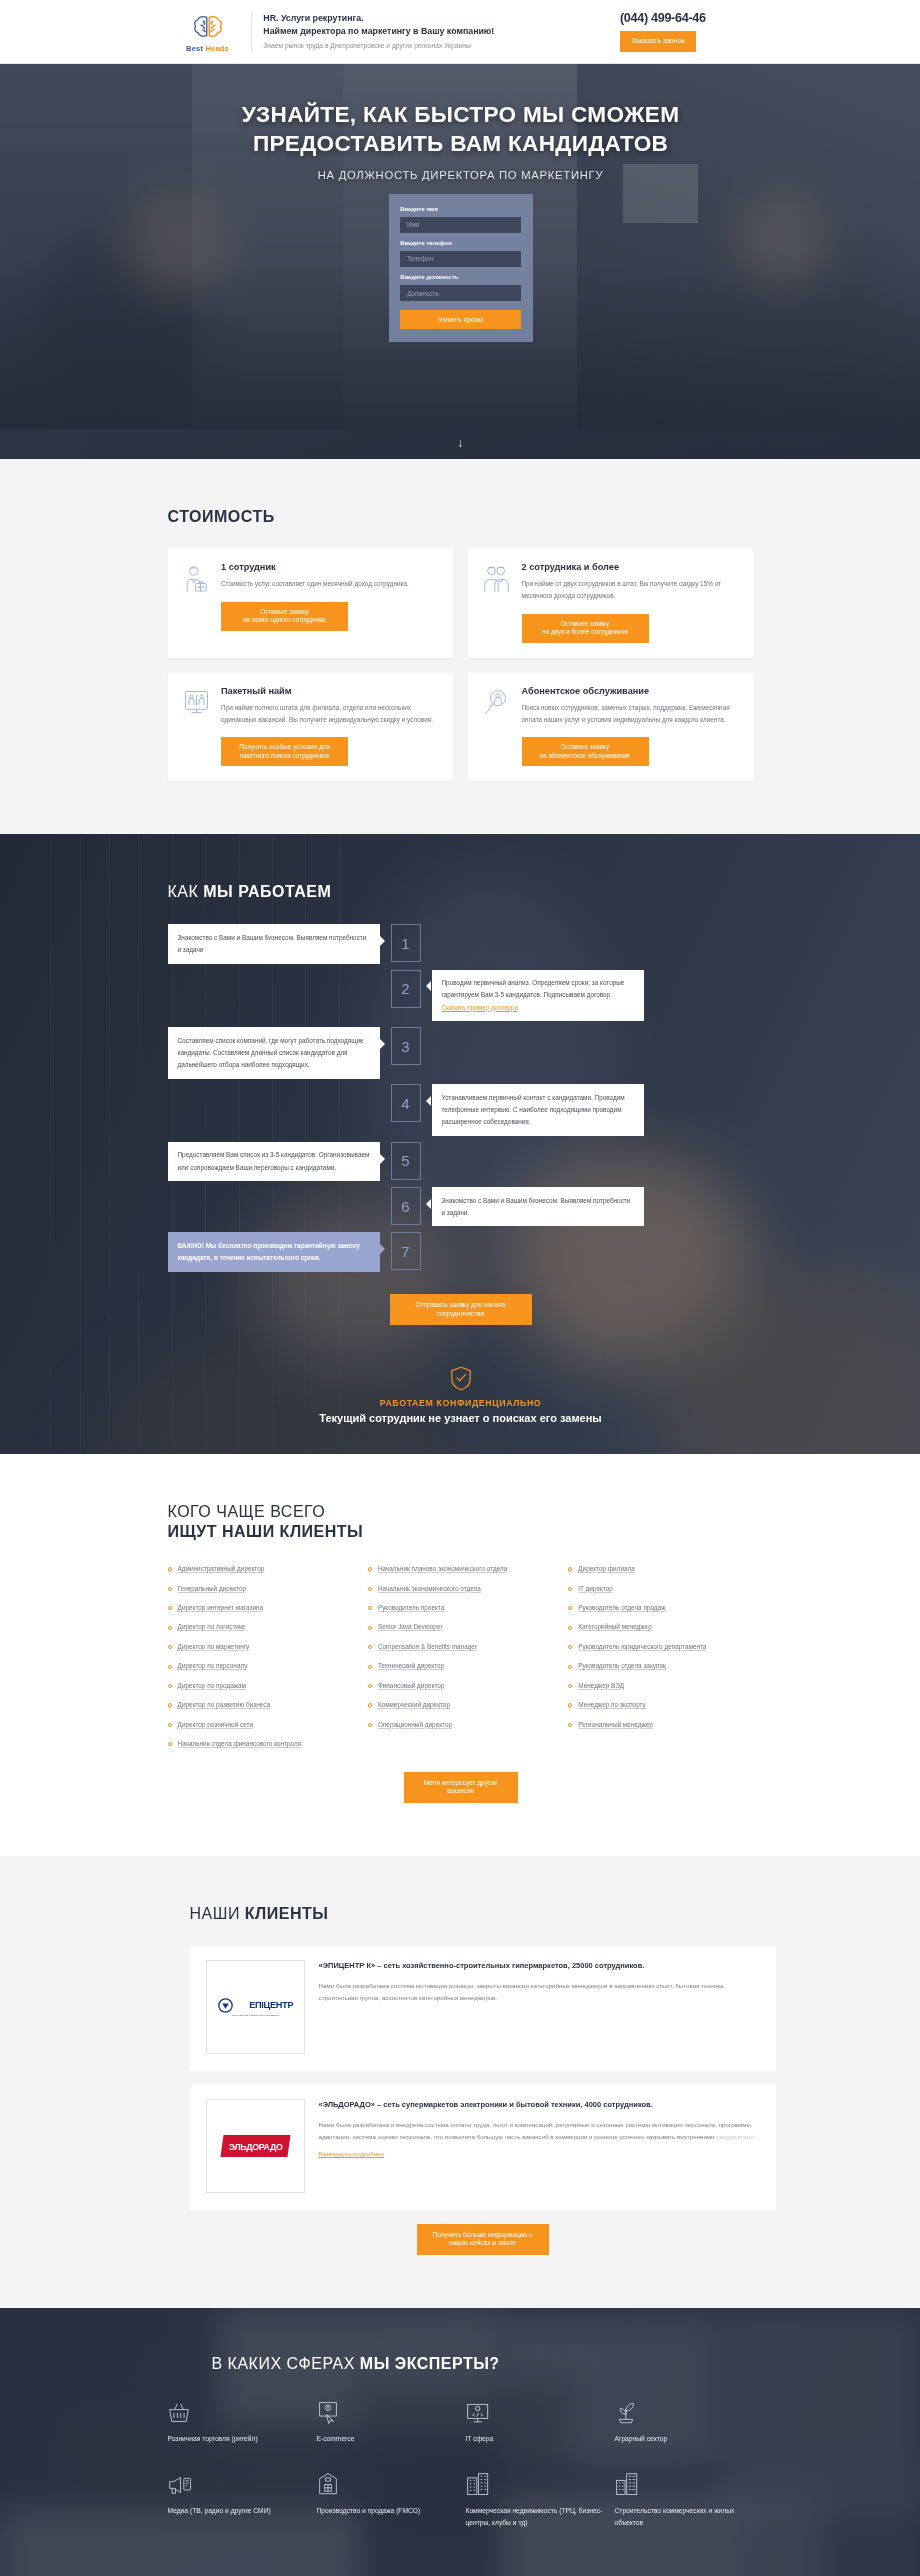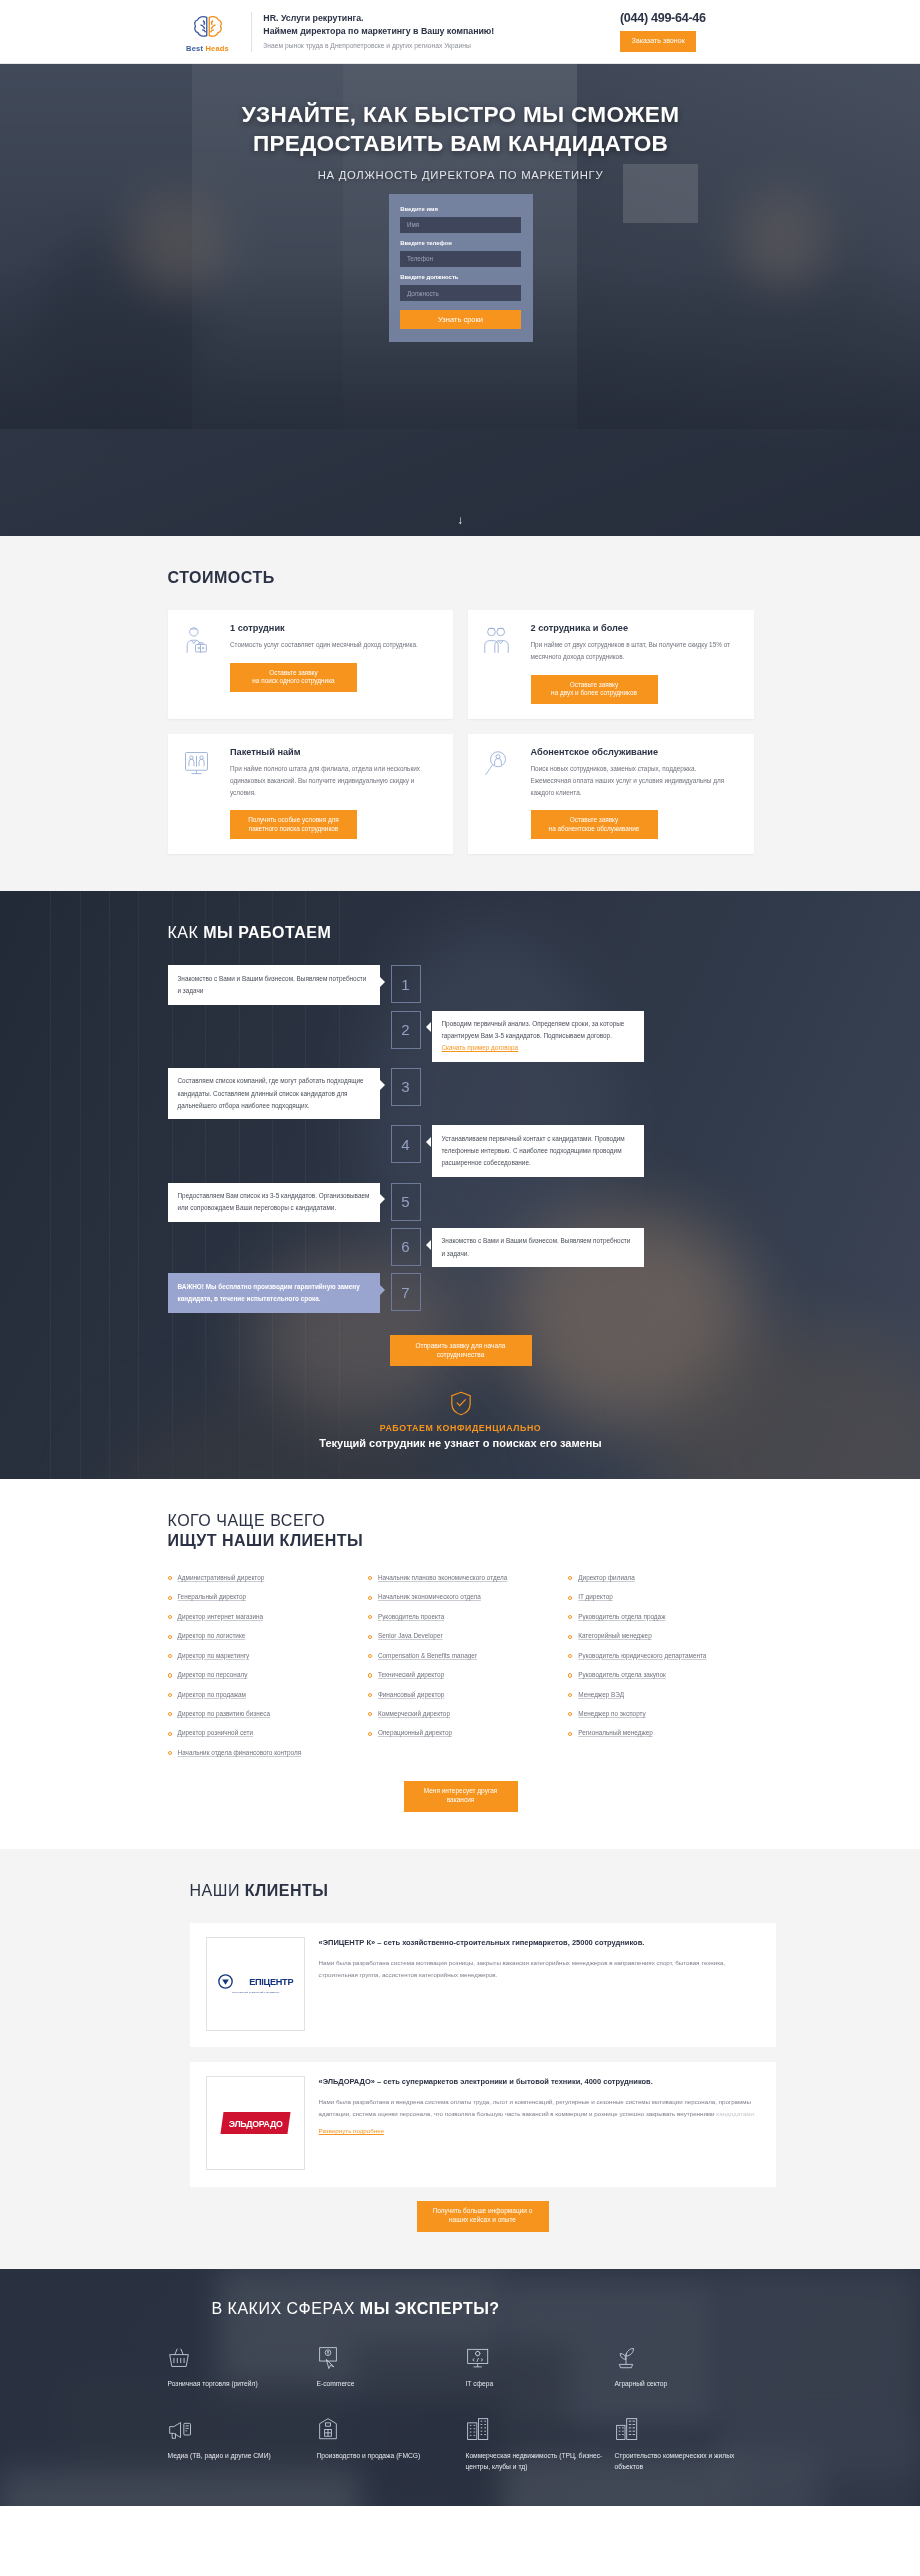--- a/index.html
+++ b/index.html
@@ -5,21 +5,21 @@
 <style>
   * { box-sizing: border-box; margin: 0; padding: 0; }
   html, body { width: 921px; }
   body {
     font-family: "Liberation Sans", sans-serif;
     background: #ffffff;
     color: #2b3245;
     -webkit-font-smoothing: antialiased;
   }
   .wrap { width: 921px; position: relative; }
-  .container { width: 586px; margin: 0 auto; position: relative; }
+  .container { width: 586px; margin: 16px auto; position: relative; }
 
   
   .topbar {
     height: 64px; background: #ffffff; display: flex; align-items: center;
     justify-content: center; border-bottom: 0.8px solid #e8e8e8;
   }
   .topbar-inner { width: 586px; display: flex; align-items: center; }
   .brand { display: flex; flex-direction: column; align-items: center; width: 80px; }
   .brand-logo { display: flex; align-items: center; justify-content: center; height: 33px; }
   .brand-name { font-size: 7.5px; font-weight: bold; letter-spacing: 0.2px; margin-top: 1.7px; }
@@ -33,21 +33,21 @@
   .head-right { width: 142px; text-align: left; padding-left: 8.4px; }
   .phone { font-size: 12.6px; font-weight: bold; color: #2b3245; letter-spacing: -0.3px; }
   .btn {
     display: inline-block; background: #f7941d; color: #ffffff; border: none;
     font-family: inherit; text-align: center; cursor: pointer; line-height: 1.35;
   }
   .btn-call { font-size: 7.1px; padding: 5.9px 11.7px; margin-top: 5.9px; }
 
   
   .hero {
-    height: 472px; position: relative; overflow: hidden;
+    height: 395px; position: relative; overflow: hidden;
     background: linear-gradient(160deg, #5a6574 0%, #40495a 35%, #2f3745 70%, #262d3b 100%);
   }
   .hero-photo { position: absolute; inset: 0; }
   .hero-photo .blob { position: absolute; border-radius: 50%; filter: blur(22px); opacity: .55; }
   .hero-photo .rect { position: absolute; }
   .hero-overlay { position: absolute; inset: 0; background: rgba(38,45,60,.62); }
   .hero-content { position: relative; z-index: 5; padding-top: 37px; text-align: center; }
   .hero-h1 {
     color: #ffffff; font-size: 22.6px; font-weight: bold; line-height: 1.28;
     letter-spacing: 0.3px; text-shadow: 0 1.7px 6.7px rgba(0,0,0,.45);
@@ -75,21 +75,21 @@
   
   .sec-pad { padding: 32px 0 37px; }
   h2.sec-title { font-size: 16px; letter-spacing: 0.5px; line-height: 1.25; margin-bottom: 22px; color: #2b3245; }
   h2.sec-title .thin { font-weight: normal; }
   h2.sec-title .bold { font-weight: bold; }
 
   
   .price { background: #f4f4f4; }
   .price-grid { display: grid; grid-template-columns: 1fr 1fr; gap: 15px 15px; }
   .card {
-    background: #ffffff; padding: 13.4px 15px 15px; display: flex; gap: 19px;
+    background: #ffffff; padding: 13.4px 15px 15px; display: flex; gap: 10px;
     box-shadow: 0 0.8px 1.7px rgba(0,0,0,.05);
   }
   .card-ico { width: 28.5px; flex: 0 0 28.5px; padding-top: 2.5px; }
   .card-body { flex: 1; }
   .card-h { font-size: 9.2px; font-weight: bold; color: #2b3245; margin-bottom: 5.9px; }
   .card-p { font-size: 6.4px; color: #6f737d; line-height: 1.85; }
   .btn-card { font-size: 6.4px; padding: 5.9px 8.4px; margin-top: 11.7px; min-width: 127px; }
 
   
   .how {

